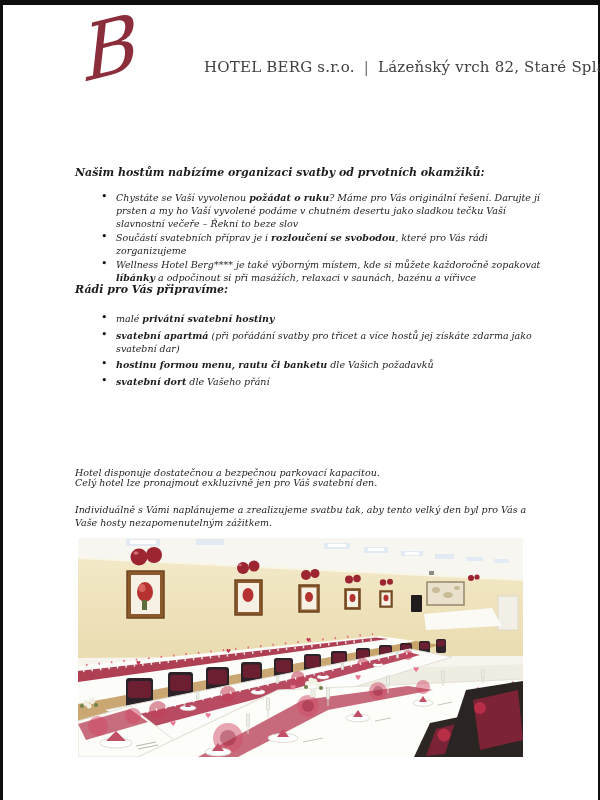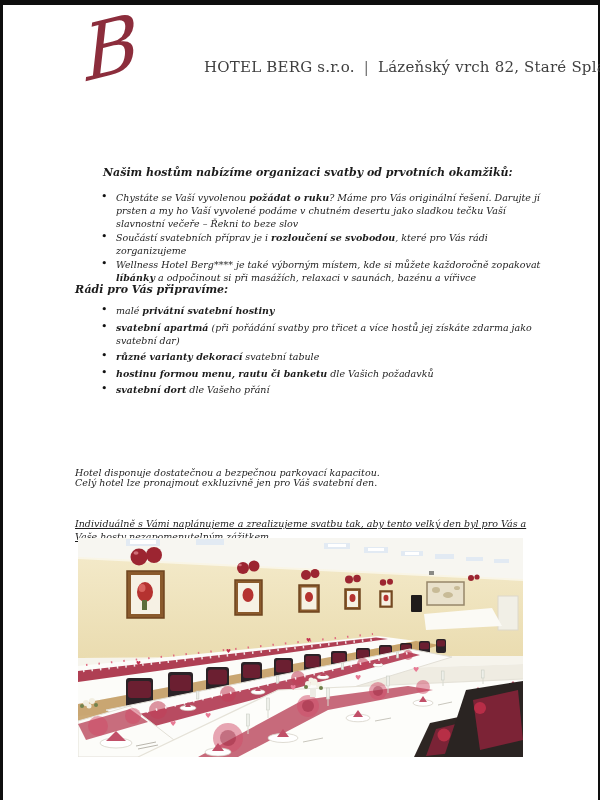--- a/index.html
+++ b/index.html
@@ -38,39 +38,38 @@
 <body>
 
 <div class="edge" id="edge-top"></div>
 <div class="edge" id="edge-left"></div>
 <div class="edge" id="edge-right"></div>
 
 <div id="logo">B</div>
 
 <div id="head-line"><span>HOTEL BERG s.r.o.</span><span class="sep">|</span><span>Lázeňský vrch 82, Staré Splavy</span><span class="sep">|</span><span>www.hotelberg.cz</span></div>
 
-<div class="h" style="top:166px;margin-left:28px;">Našim hostům nabízíme organizaci svatby od prvotních okamžiků:</div>
+<div class="h" style="top:166px;">Našim hostům nabízíme organizaci svatby od prvotních okamžiků:</div>
 <ul class="blist txt" id="list-intro" style="top:191px;">
     <li><span>Chystáte se Vaší vyvolenou </span><span class="b">požádat o ruku</span><span>? Máme pro Vás originální řešení. Darujte jí prsten a my ho Vaší vyvolené podáme v chutném desertu jako sladkou tečku Vaší slavnostní večeře – Řekni to beze slov</span></li>
     <li><span>Součástí svatebních příprav je i </span><span class="b">rozloučení se svobodou</span><span>, které pro Vás rádi zorganizujeme</span></li>
     <li><span>Wellness Hotel Berg**** je také výborným místem, kde si můžete každoročně zopakovat </span><span class="b">líbánky</span><span> a odpočinout si při masážích, relaxaci v saunách, bazénu a vířivce</span></li>
   </ul>
 
 <div class="h" style="top:283px;">Rádi pro Vás připravíme:</div>
-<ul class="blist txt" id="list-services" style="top:304px;">
+<ul class="blist txt" id="list-services" style="top:312px;">
     <li><span>malé </span><span class="b">privátní svatební hostiny</span></li>
     <li><span class="b">svatební apartmá</span><span> (při pořádání svatby pro třicet a více hostů jej získáte zdarma jako svatební dar)</span></li>
-    <li><span class="b">různé varianty dekorací</span><span> svatební tabule</span></li>
     <li><span class="b">hostinu formou menu, rautu či banketu</span><span> dle Vašich požadavků</span></li>
     <li><span class="b">svatební dort</span><span> dle Vašeho přání</span></li>
   </ul>
 
 <div class="para txt" style="top:449px;margin-top:17px;">Hotel disponuje dostatečnou a bezpečnou parkovací kapacitou.</div>
 <div class="para txt" style="top:476px;">Celý hotel lze pronajmout exkluzivně jen pro Váš svatební den.</div>
-<div class="para txt" style="top:517px;text-decoration:underline;">Individuálně s Vámi naplánujeme a zrealizujeme svatbu tak, aby tento velký den byl pro Vás a Vaše hosty nezapomenutelným zážitkem.</div>
+<div class="para txt" style="top:503px;">Individuálně s Vámi naplánujeme a zrealizujeme svatbu tak, aby tento velký den byl pro Vás a Vaše hosty nezapomenutelným zážitkem.</div>
 
 <div id="photo">
 <svg width="445" height="219" viewBox="0 0 445 219" xmlns="http://www.w3.org/2000/svg">
   <defs>
     <linearGradient id="wallG" x1="0" y1="0" x2="0" y2="1">
       <stop offset="0" stop-color="#f3e9c8"></stop>
           <stop offset="1" stop-color="#eadcb0"></stop>
     </linearGradient>
   </defs>
 

